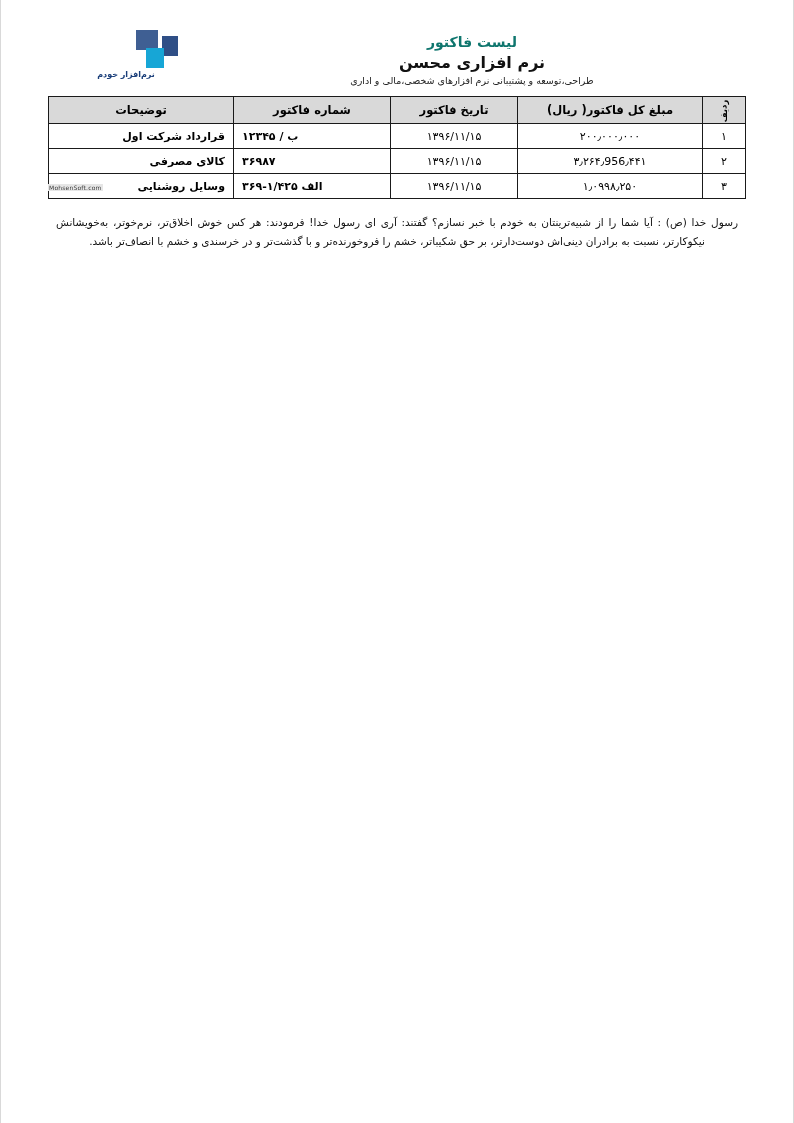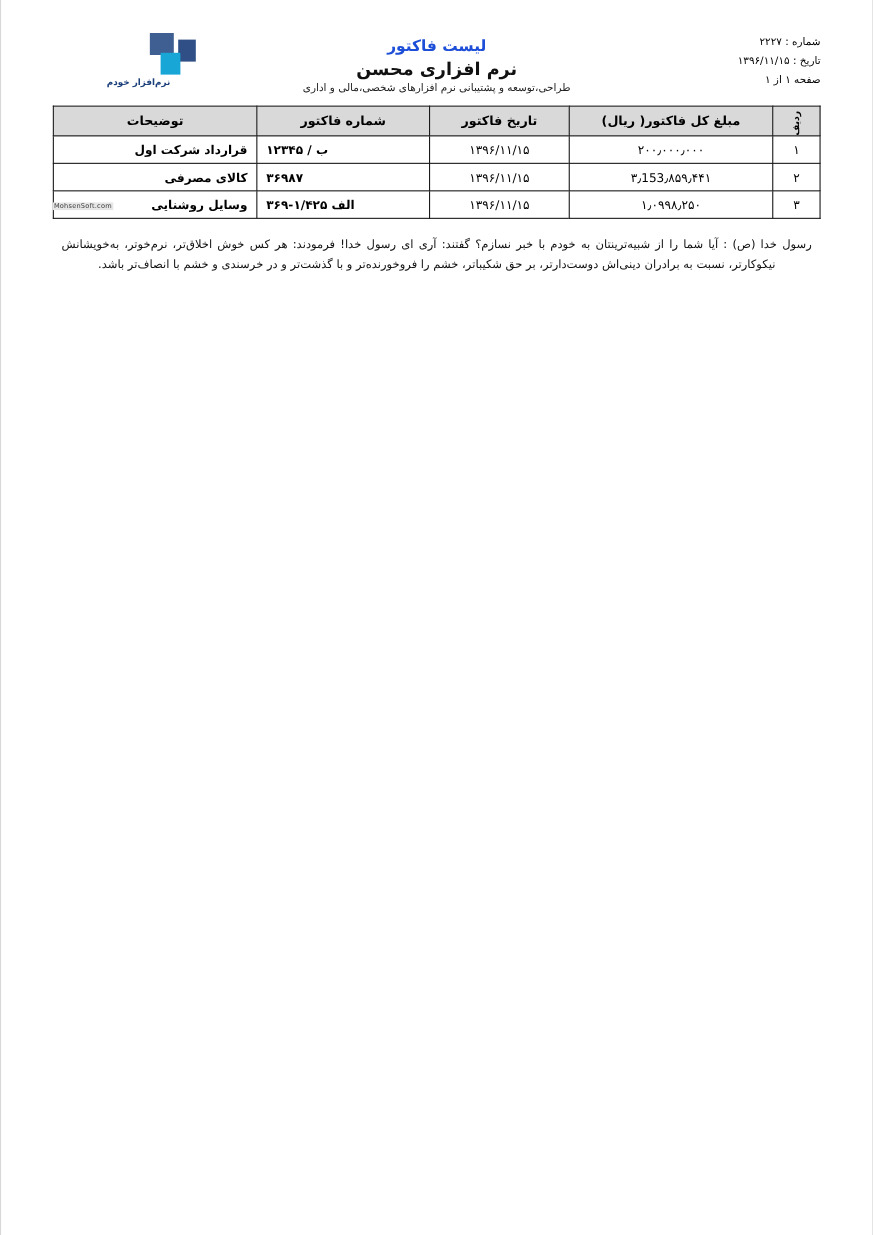--- a/index.html
+++ b/index.html
@@ -58,21 +58,21 @@
   .meta div { white-space: nowrap; }
 
   .titles {
     flex: 1;
     text-align: center;
     padding-top: 4px;
   }
   .title-main {
     font-size: 14px;
     font-weight: bold;
-    color: #1d4ed8;
+    color: #0f766e;
     line-height: 20px;
   }
   .title-sub {
     font-size: 16px;
     font-weight: bold;
     color: #111;
     line-height: 21px;
   }
   .title-desc {
     font-size: 9.5px;
@@ -164,25 +164,20 @@
   }
 </style>
 </head>
 <body>
 
 <div class="page">
   <div class="sheet">
 
     <div class="header">
 
-      <div class="meta">
-        <div>شماره : ۲۲۲۷</div>
-        <div>تاریخ : ۱۳۹۶/۱۱/۱۵</div>
-        <div>صفحه ۱ از ۱</div>
-      </div>
 
       <div class="titles">
         <div class="title-main">لیست فاکتور</div>
         <div class="title-sub">نرم افزاری محسن</div>
         <div class="title-desc">طراحی،توسعه و پشتیبانی نرم افزارهای شخصی،مالی و اداری</div>
       </div>
 
       <div class="logo-box">
         <svg class="logo-mark" width="62" height="38" viewBox="0 0 62 38">
           <rect x="0" y="0" width="22" height="20" fill="#3f5f93"></rect>
@@ -209,21 +204,21 @@
       <tbody>
         <tr>
           <td class="c-num">۱</td>
           <td class="c-amount">۲۰۰٫۰۰۰٫۰۰۰</td>
           <td class="c-date">۱۳۹۶/۱۱/۱۵</td>
           <td class="c-invno">ب / ۱۲۳۴۵</td>
           <td class="c-desc">قرارداد شرکت اول</td>
         </tr>
         <tr>
           <td class="c-num">۲</td>
-          <td class="c-amount">۳٫153٫۸۵۹٫۴۴۱</td>
+          <td class="c-amount">۳٫۲۶۴٫956٫۴۴۱</td>
           <td class="c-date">۱۳۹۶/۱۱/۱۵</td>
           <td class="c-invno">۳۶۹۸۷</td>
           <td class="c-desc">کالای مصرفی</td>
         </tr>
         <tr>
           <td class="c-num">۳</td>
           <td class="c-amount">۱٫۰۹۹۸٫۲۵۰</td>
           <td class="c-date">۱۳۹۶/۱۱/۱۵</td>
           <td class="c-invno">الف ۱/۴۲۵-۳۶۹</td>
           <td class="c-desc">وسایل روشنایی</td>

